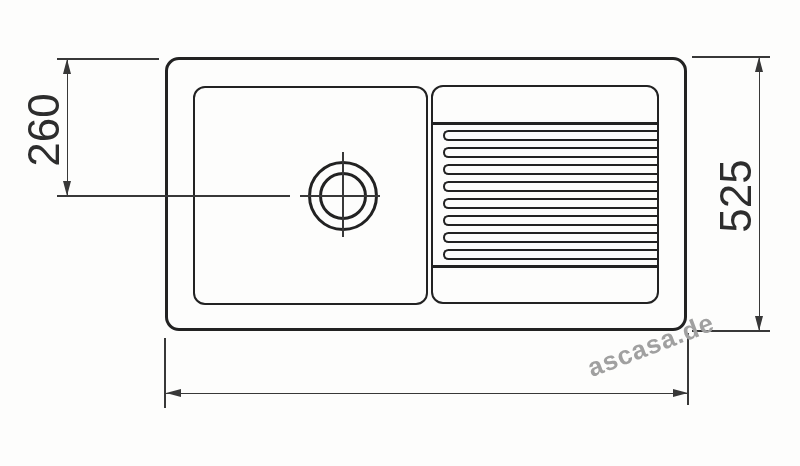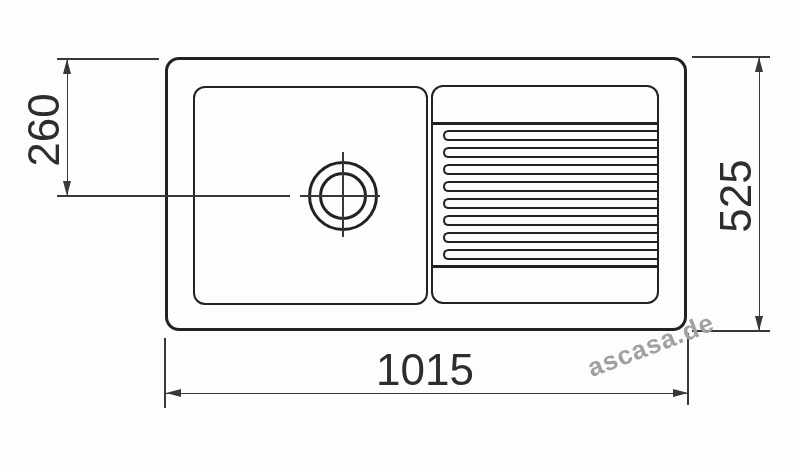--- a/index.html
+++ b/index.html
@@ -101,17 +101,16 @@
   <div class="abs hairline" style="left:758.5px;top:57px;width:1.6px;height:274px;"></div>
   <div class="arrow up" style="left:755.3px;top:57px;"></div>
   <div class="arrow down" style="left:755.3px;top:316px;"></div>
   <div class="dim-text rot" style="left:666px;top:174px;width:140px;">525</div>
 
   <div class="abs hairline" style="left:164px;top:338px;width:1.5px;height:70px;"></div>
   <div class="abs hairline" style="left:687px;top:333px;width:1.5px;height:72px;"></div>
   <div class="abs hairline" style="left:165px;top:392.5px;width:523px;height:1.6px;"></div>
   <div class="arrow left" style="left:166px;top:389.2px;"></div>
   <div class="arrow right" style="left:673px;top:389.2px;"></div>
-  <div class="dim-text" style="left:345px;top:348px;width:160px;">1015</div>
 
   <div class="watermark">ascasa.de</div>
 
 </div>
 
 </body></html>

